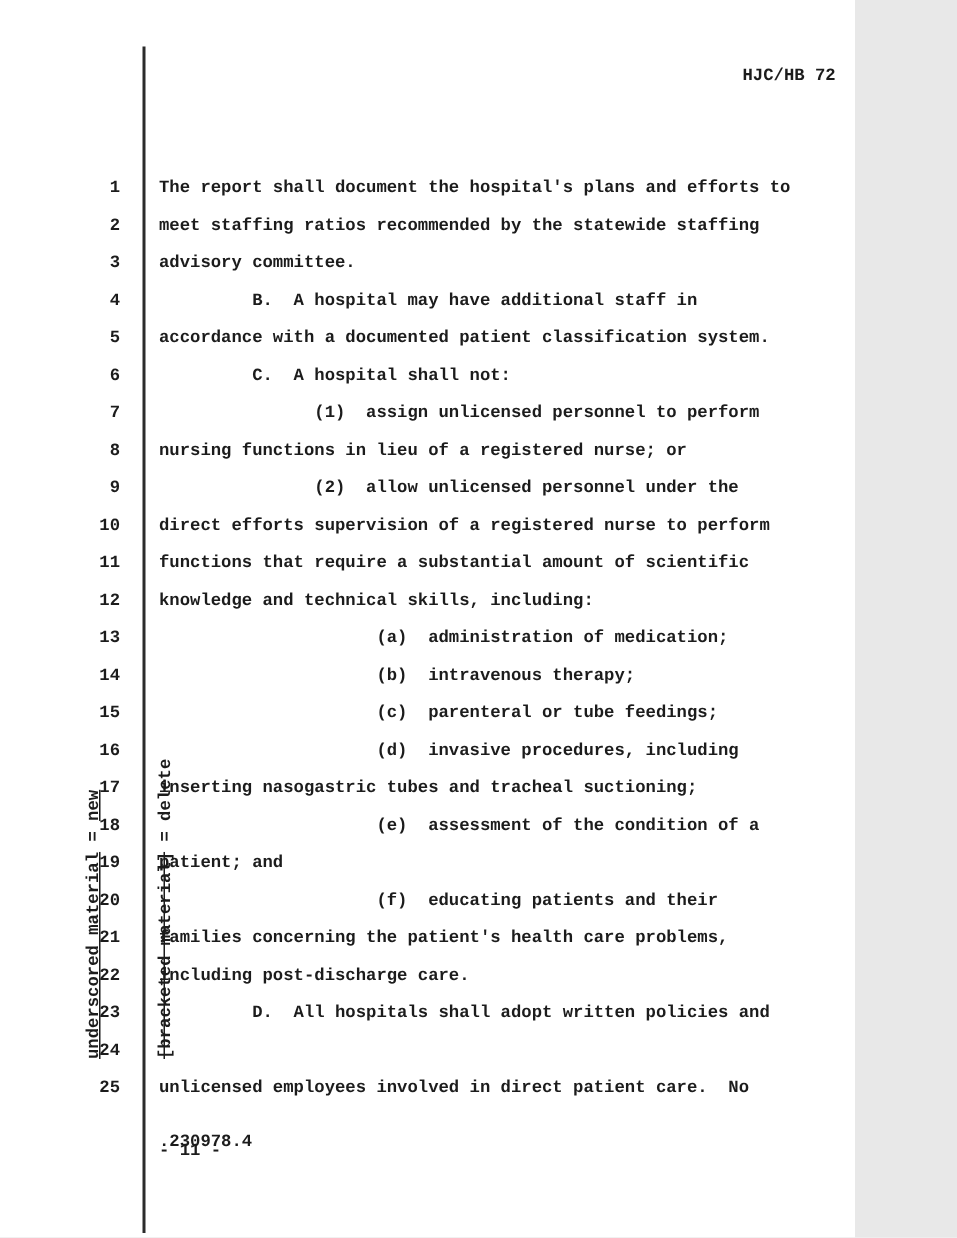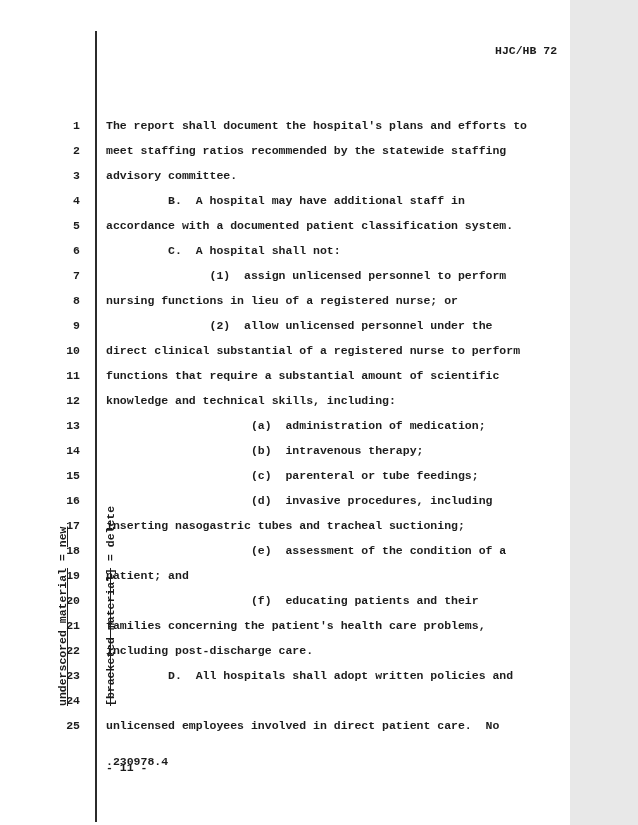--- a/index.html
+++ b/index.html
@@ -125,21 +125,21 @@
     <div class="row">
         <span class="num">8</span>
         <span class="txt">nursing functions in lieu of a registered nurse; or</span>
       </div>
     <div class="row">
         <span class="num">9</span>
         <span class="txt">               (2)  allow unlicensed personnel under the</span>
       </div>
     <div class="row">
         <span class="num">10</span>
-        <span class="txt">direct clinical substantial of a registered nurse to perform</span>
+        <span class="txt">direct efforts supervision of a registered nurse to perform</span>
       </div>
     <div class="row">
         <span class="num">11</span>
         <span class="txt">functions that require a substantial amount of scientific</span>
       </div>
     <div class="row">
         <span class="num">12</span>
         <span class="txt">knowledge and technical skills, including:</span>
       </div>
     <div class="row">

